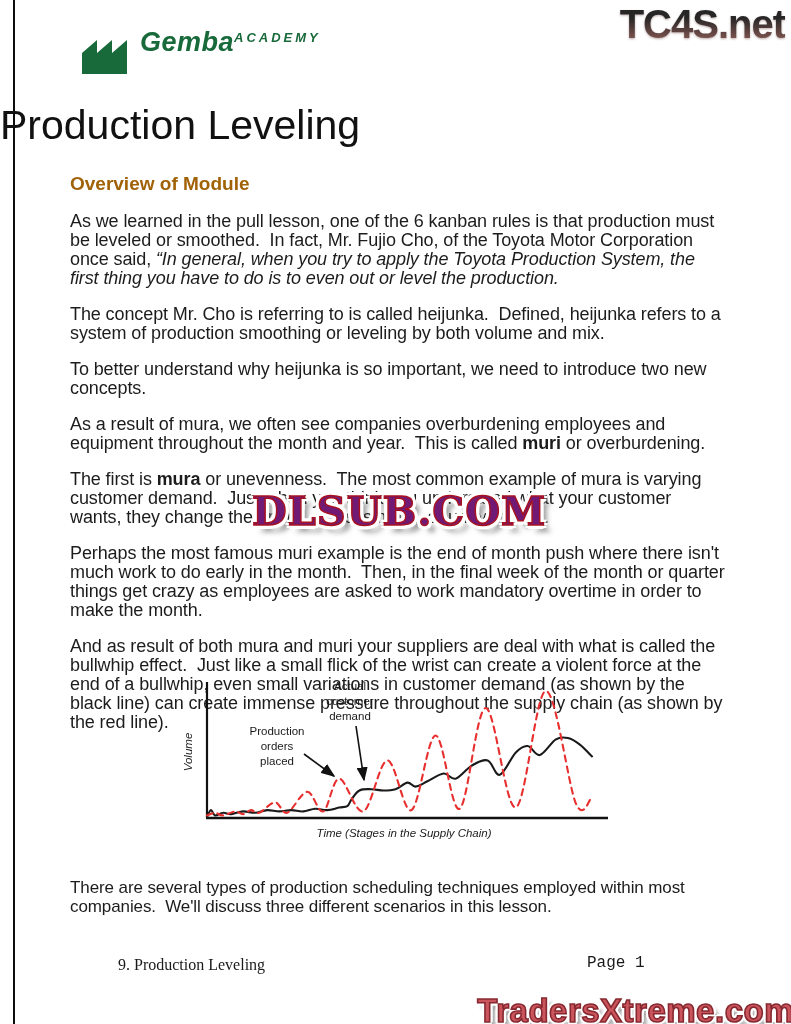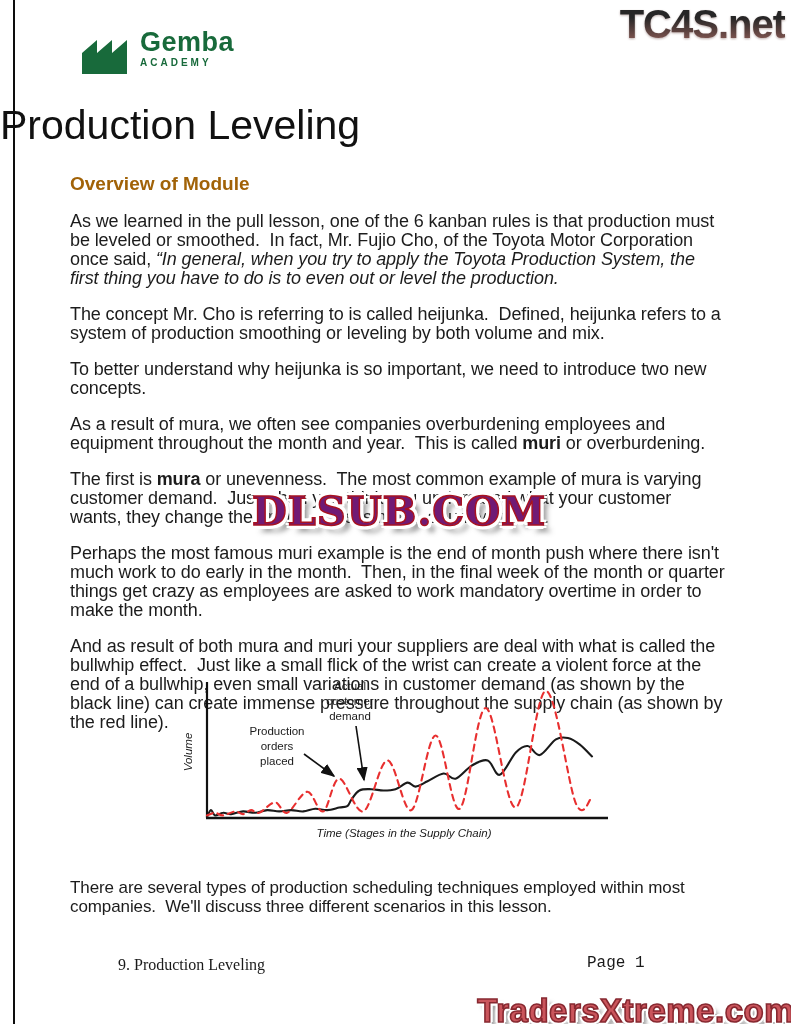--- a/index.html
+++ b/index.html
@@ -2,23 +2,23 @@
 <html><head>
 <meta charset="utf-8">
 <style>
   html,body{margin:0;padding:0;background:#fff;}
   .page{position:relative;width:791px;height:1024px;background:#ffffff;overflow:hidden;
         font-family:"Liberation Sans",sans-serif;color:#1c1c1c;}
   .edge-line{position:absolute;left:13px;top:0;width:2px;height:1024px;background:#0d0d0d;}
 
   
   .logo{position:absolute;left:78px;top:29px;display:flex;align-items:flex-start;gap:4px;}
-  .logo-text{display:flex;flex-direction:column;line-height:1;}
+  .logo-text{display:flex;line-height:1;font-style:italic;}
   .logo-name{font-size:27px;font-weight:bold;color:#186a3b;letter-spacing:0.5px;}
-  .logo-sub{font-size:10px;font-weight:bold;color:#186a3b;letter-spacing:3px;margin-top:2px;}
+  .logo-sub{font-size:13px;font-weight:bold;color:#186a3b;letter-spacing:3px;margin-top:2px;}
 
   .wm-top{position:absolute;right:6px;top:2px;font-size:40px;font-weight:bold;letter-spacing:-1px;
           color:#4a3431;text-shadow:1px 1px 2px rgba(120,70,60,.55);}
   @supports (-webkit-background-clip: text){
     .wm-top{background:linear-gradient(#262626 35%, #94605a 95%);
             -webkit-background-clip:text;background-clip:text;color:transparent;
             text-shadow:none;filter:drop-shadow(0 1px 1px rgba(90,50,45,.4));}
   }
 
   .doc-title{position:absolute;left:0;top:102px;width:791px;

